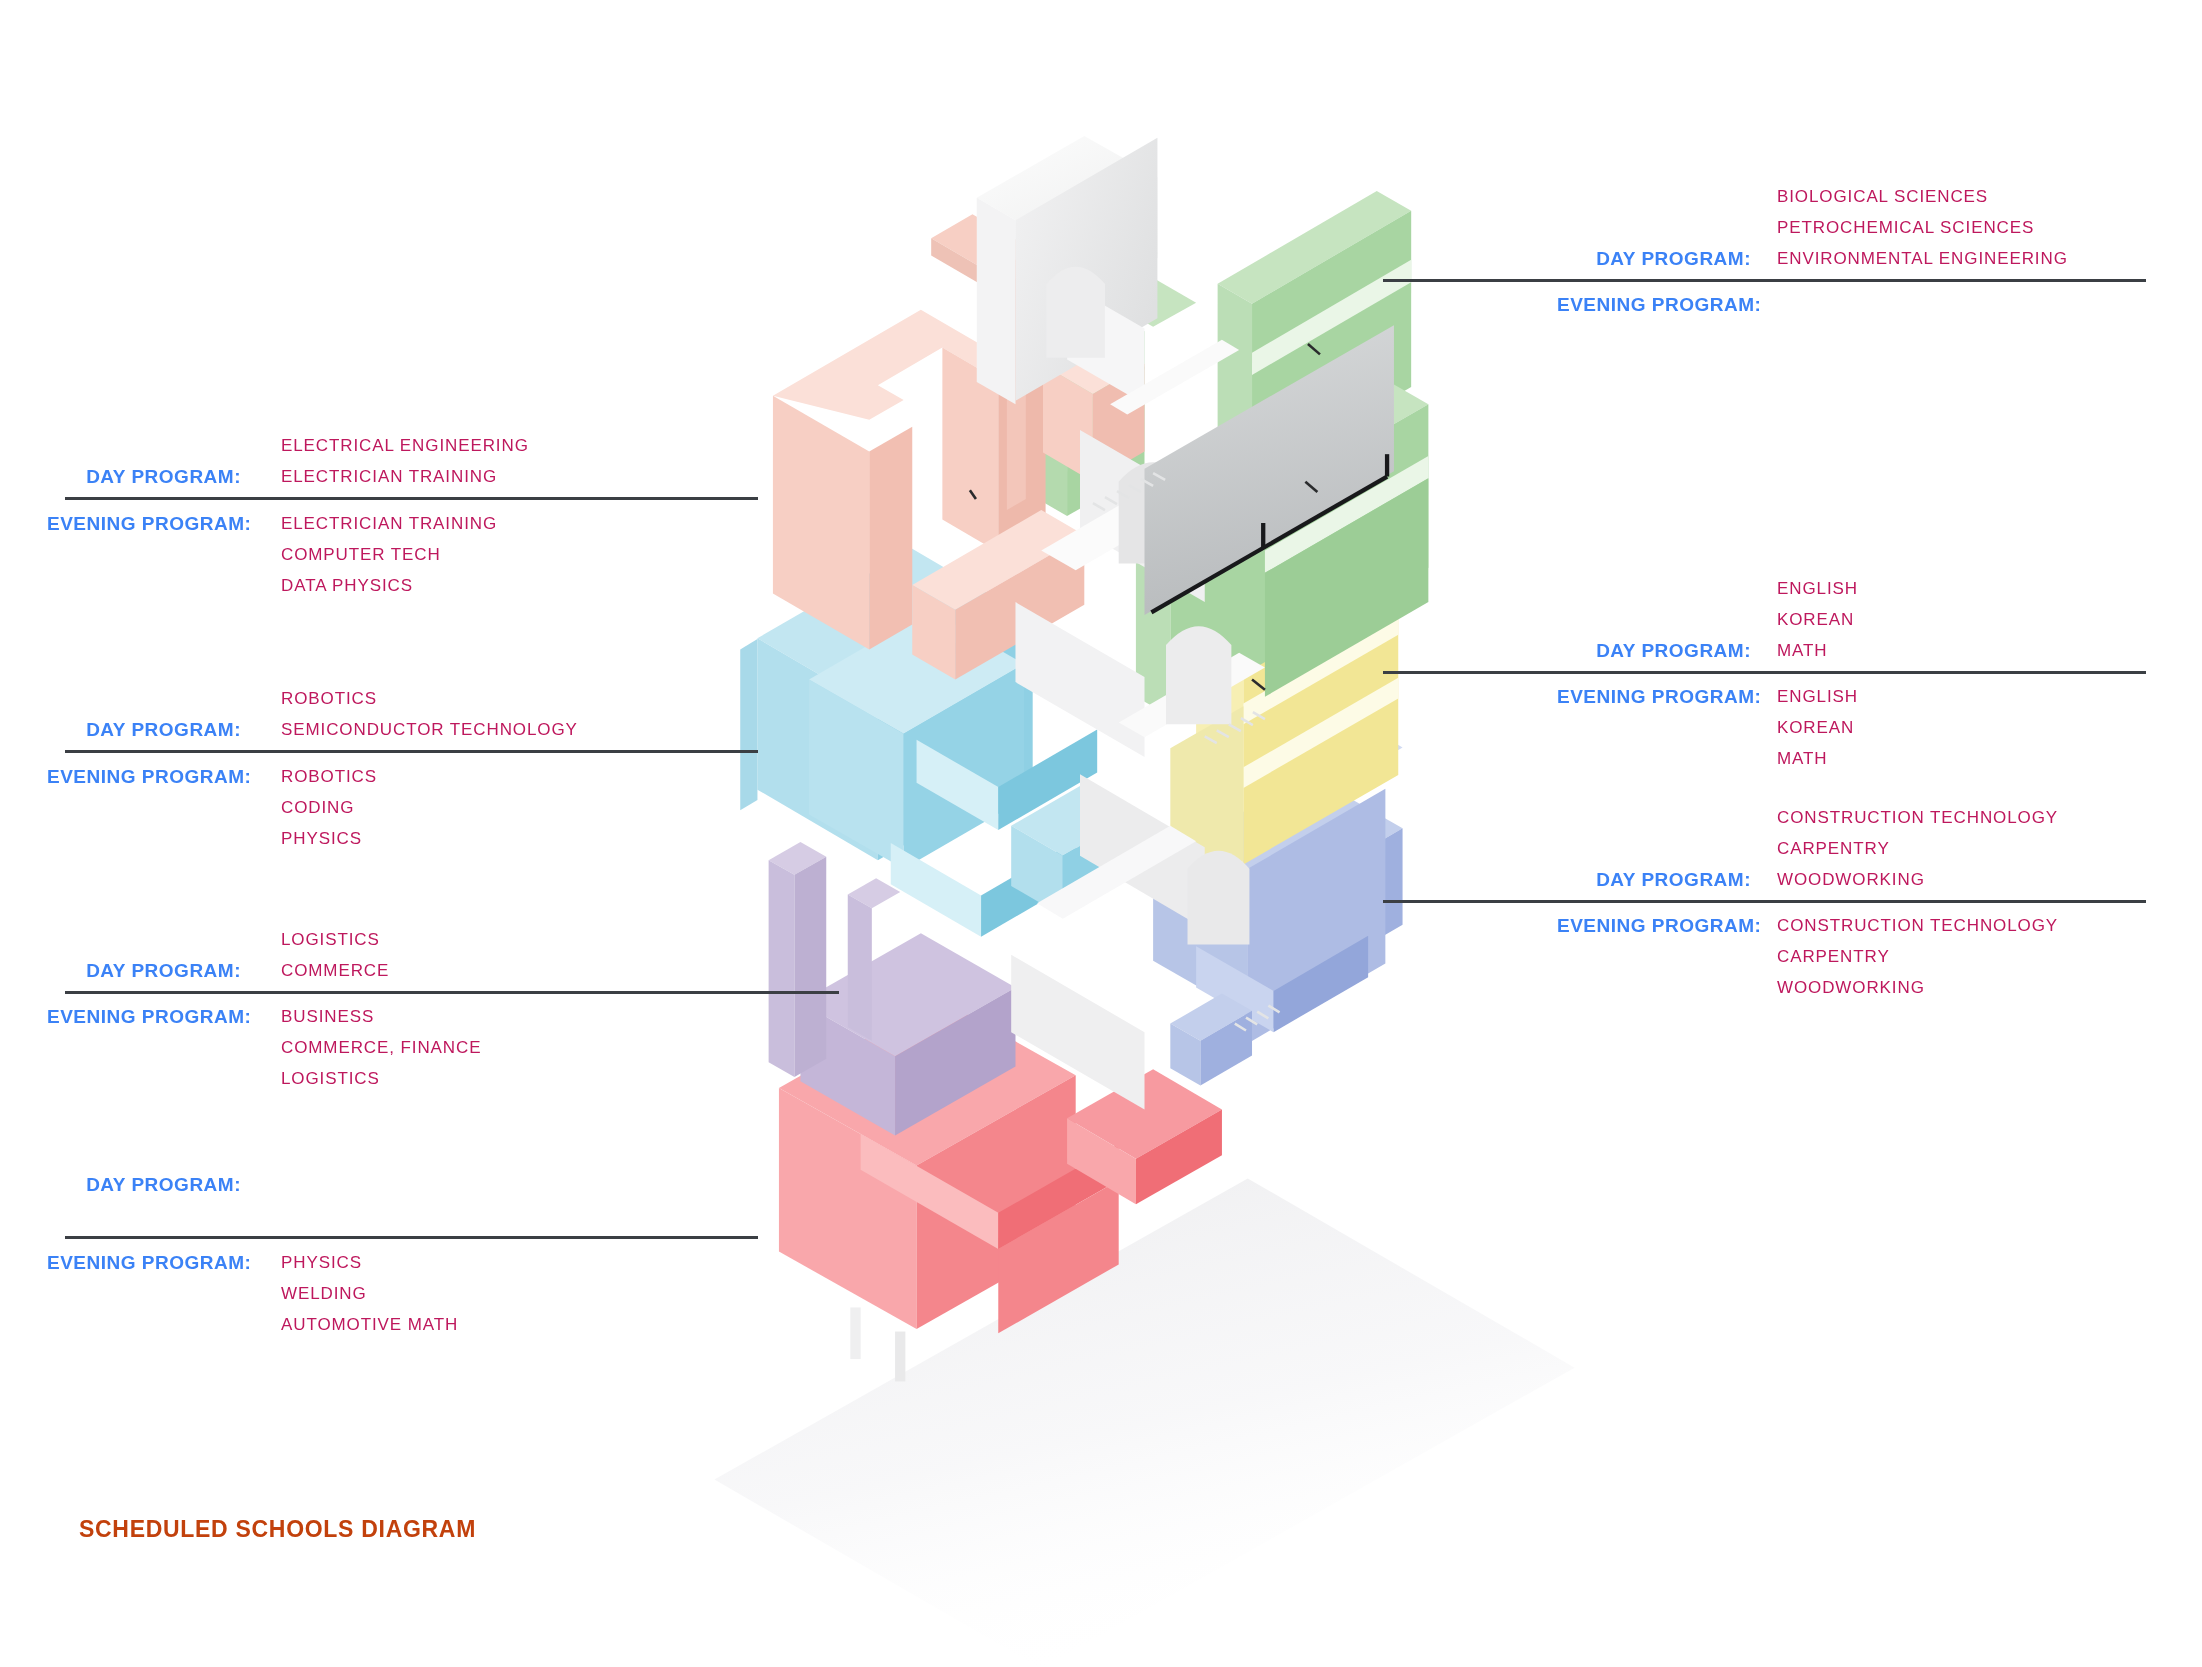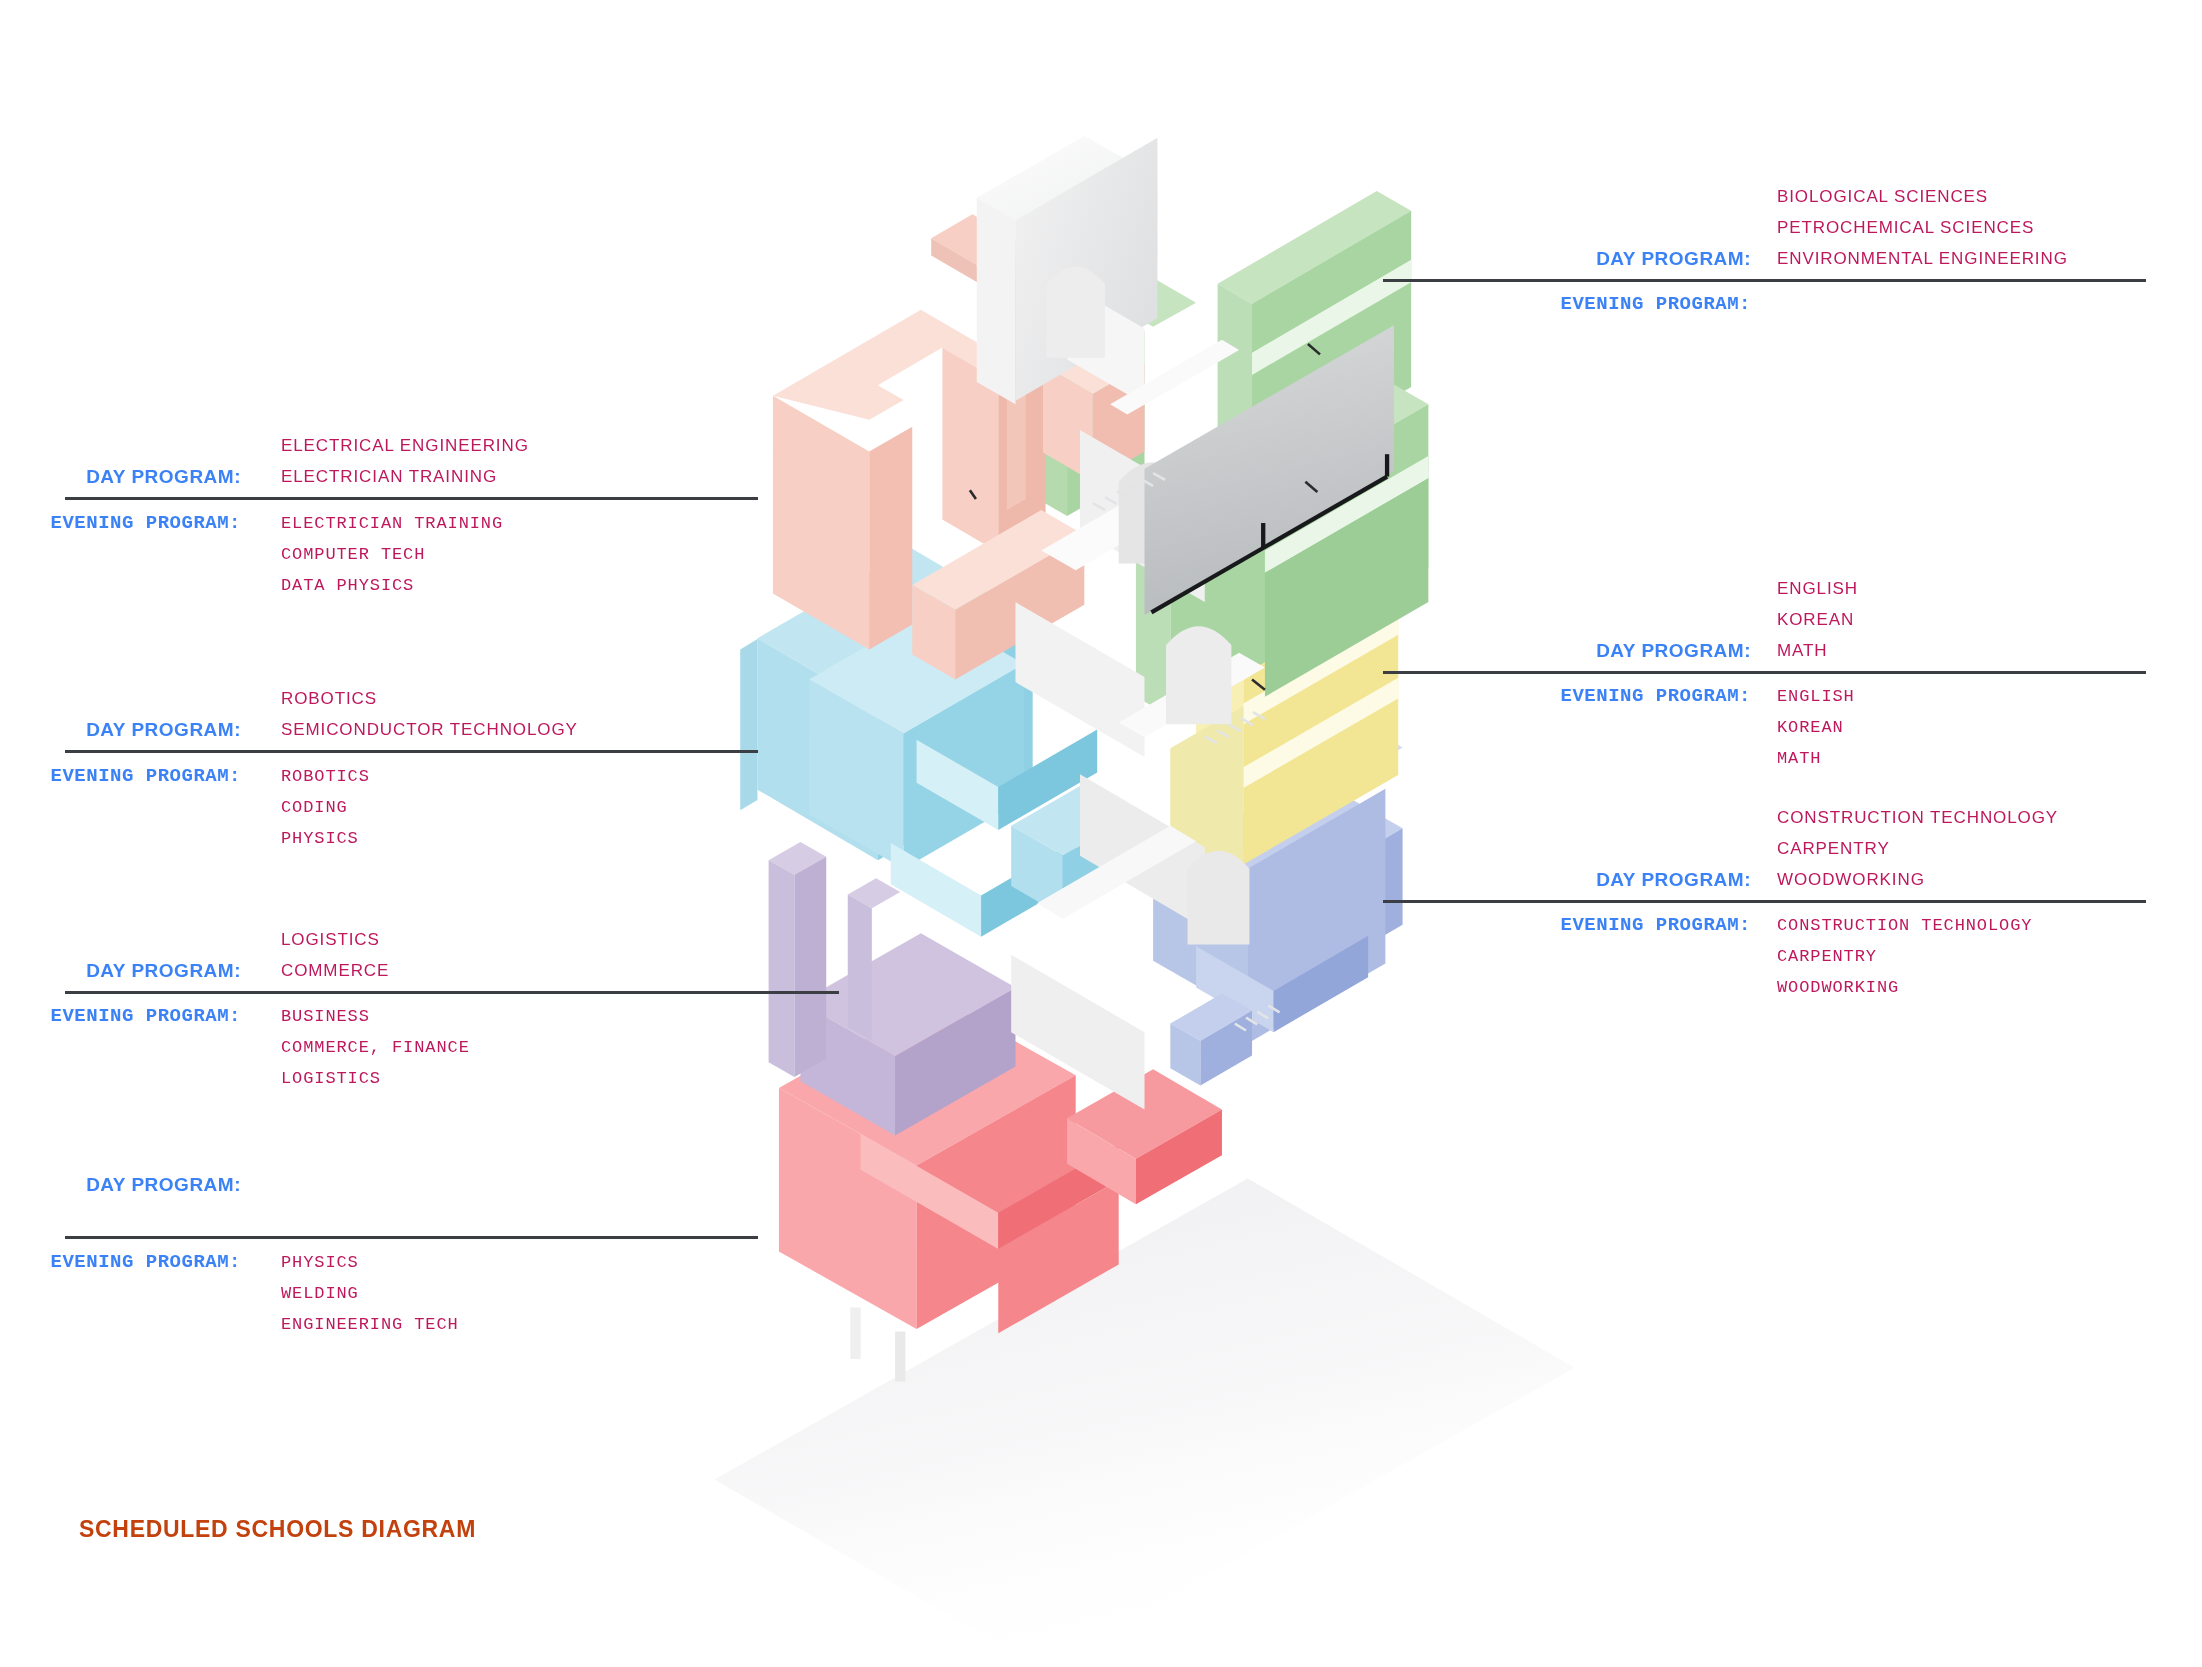--- a/index.html
+++ b/index.html
@@ -24,21 +24,21 @@
 
   
   .annot.left .lbl{width:194px;text-align:right;}
   .annot.left .items{margin-left:40px;}
   
   .annot.right .lbl{width:194px;text-align:right;}
   .annot.right .items{margin-left:26px;}
 
   
   .day .row{align-items:flex-end;}
-  .eve .row{align-items:flex-start;font-family:Liberation Mono, monospace;}
+  .eve .row{align-items:flex-start;}
 
   .rule{
     position:absolute;height:3.4px;background:#3b3f44;
   }
 
   .title{
     position:absolute;left:79px;top:1516px;
     font-size:23px;font-weight:bold;letter-spacing:0.7px;color:#c2410c;
     white-space:nowrap;
   }
@@ -311,21 +311,21 @@
   <div class="row">
     <div class="lbl">DAY PROGRAM:</div>
   </div>
 </div>
 <div class="annot left eve" style="left:47px;top:1247px;">
   <div class="row">
     <div class="lbl">EVENING PROGRAM:</div>
     <div class="items">
       <div class="item">PHYSICS</div>
       <div class="item">WELDING</div>
-      <div class="item">ENGINEERING TECH</div>
+      <div class="item">AUTOMOTIVE MATH</div>
     </div>
   </div>
 </div>
 
 <div class="annot right day" style="left:1557px;top:181px;">
   <div class="row">
     <div class="lbl">DAY PROGRAM:</div>
     <div class="items">
       <div class="item">BIOLOGICAL SCIENCES</div>
       <div class="item">PETROCHEMICAL SCIENCES</div>

